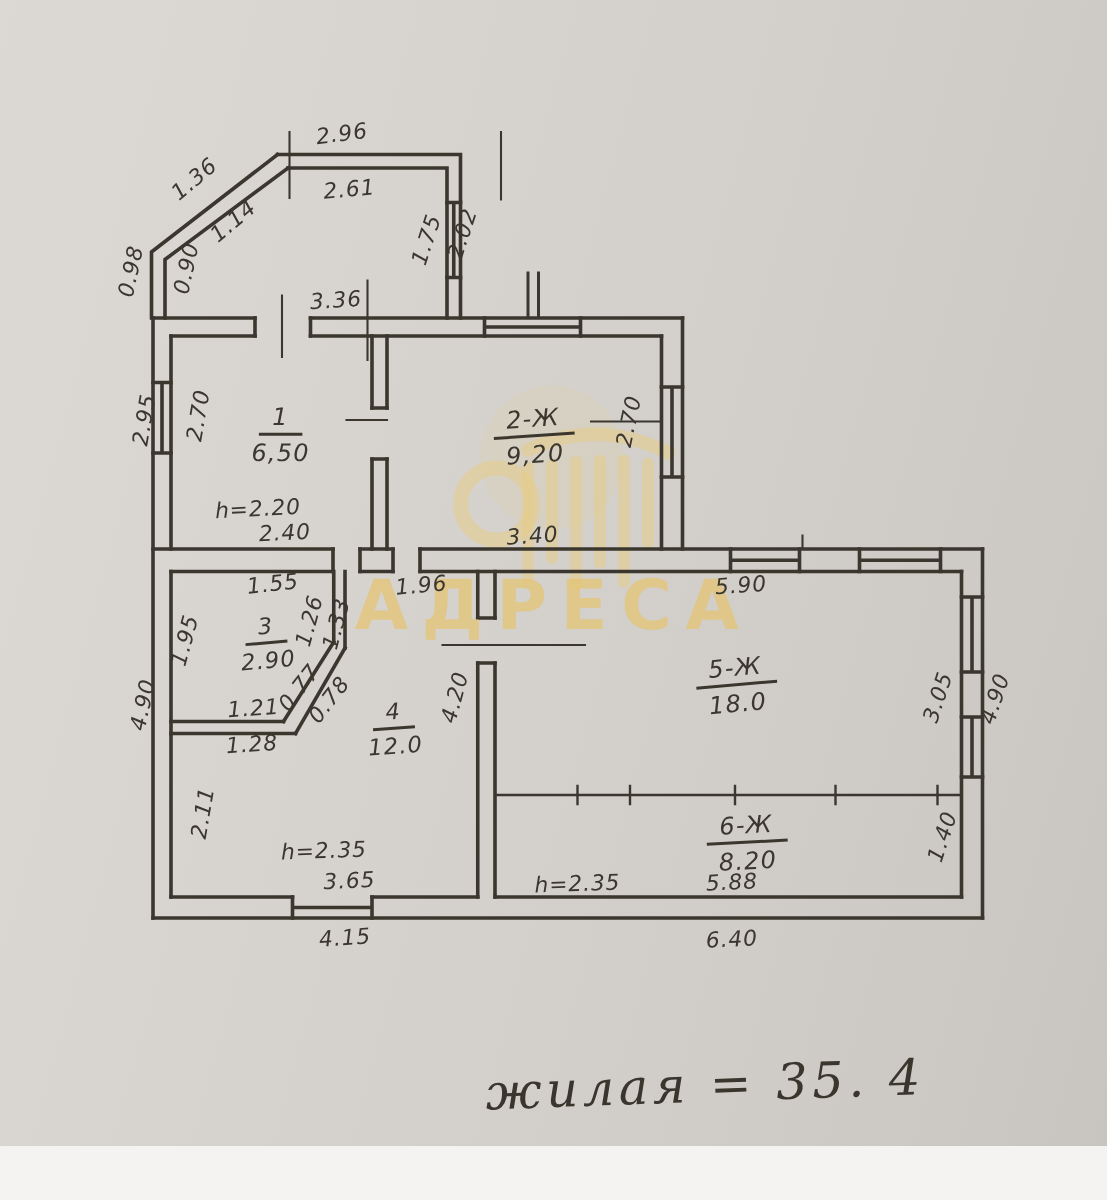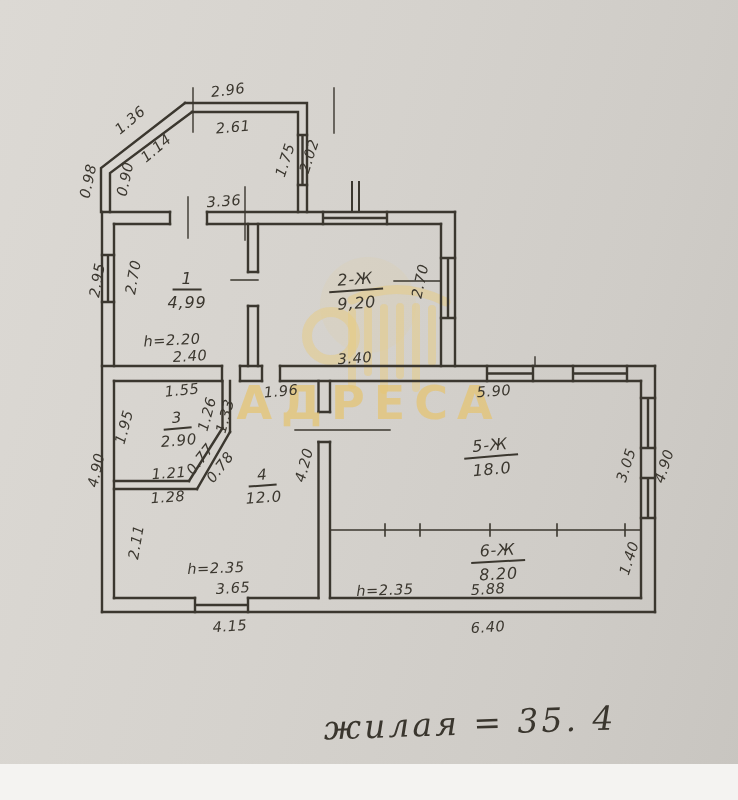--- a/index.html
+++ b/index.html
@@ -100,21 +100,21 @@
       <path d="M222.5,381 V428 M230,381 V432"></path>
       <path d="M222.5,428 L189,481 M230,432 L197,489"></path>
       <path d="M114,481 H189 M114,489 H197"></path>
     </g>
   </svg>
 
   <div class="wm-brand" style="left:369px;top:403px">АДРЕСА</div>
 
   <div class="room" style="left:187px;top:290px">
     <span class="rnum">1</span>
-    <span class="rarea">4,99</span>
+    <span class="rarea">6,50</span>
   </div>
   <div class="room" style="left:356px;top:291px;--r:-4deg">
     <span class="rnum">2-Ж</span>
     <span class="rarea">9,20</span>
   </div>
   <div class="room" style="left:178px;top:429px;--r:-5deg;font-size:15px">
     <span class="rnum">3</span>
     <span class="rarea">2.90</span>
   </div>
   <div class="room" style="left:263px;top:486px;--r:-4deg;font-size:15px">

